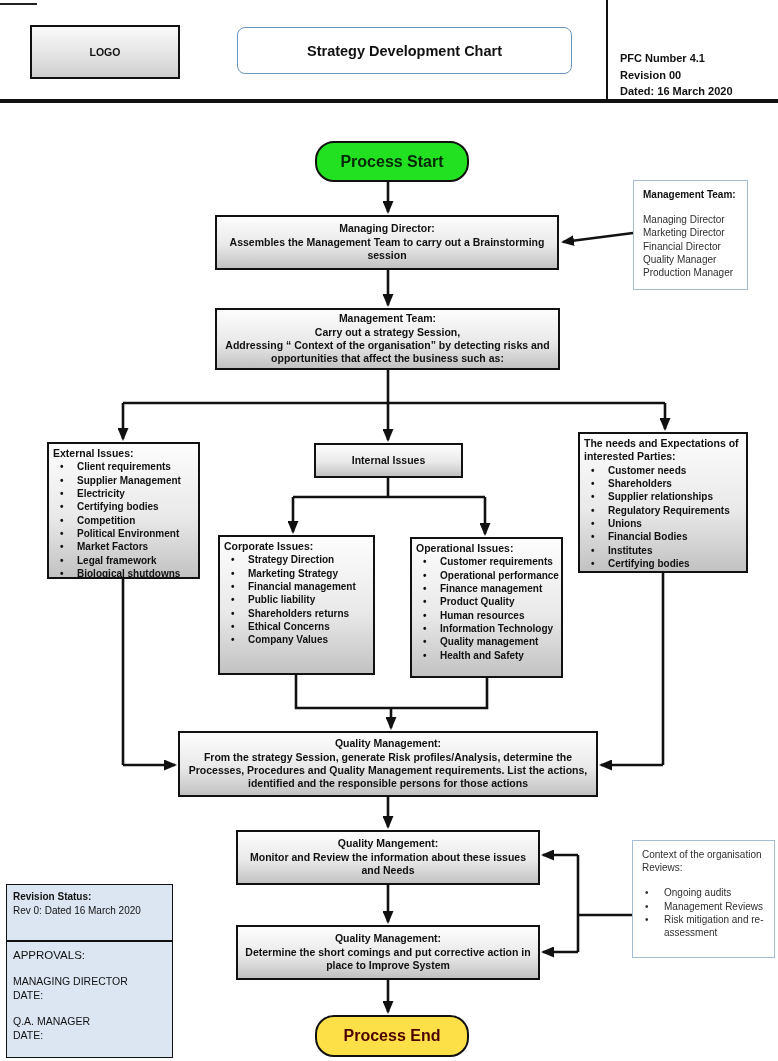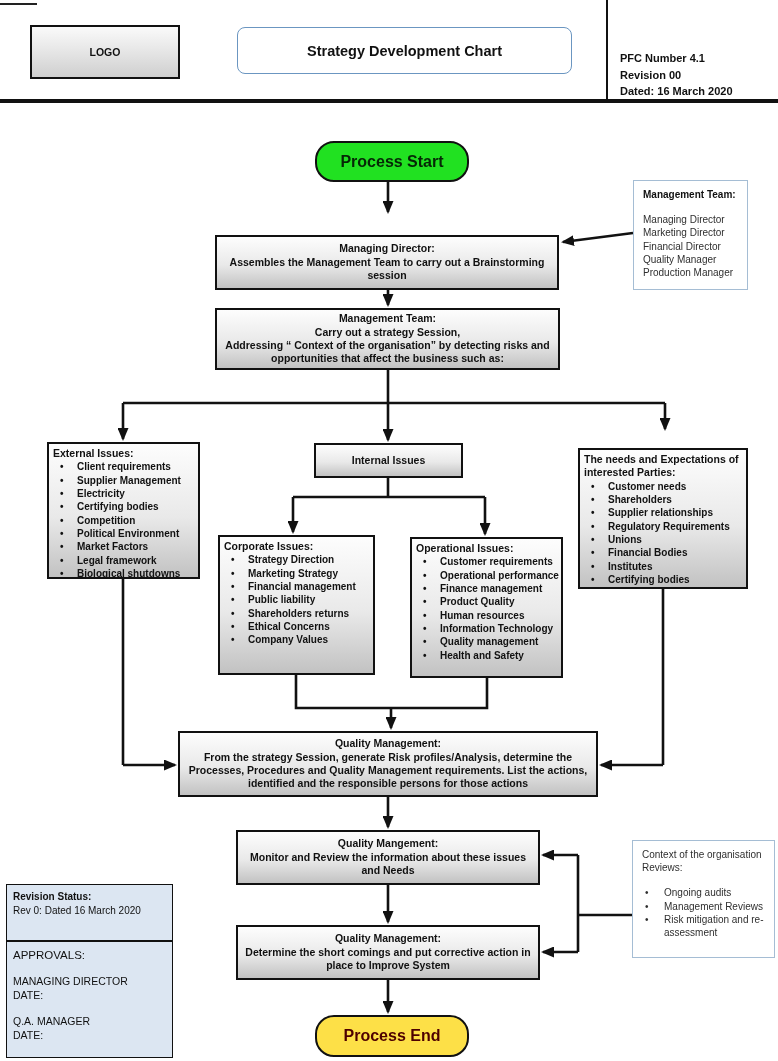--- a/index.html
+++ b/index.html
@@ -18,32 +18,32 @@
   .header-rule{left:0;top:99px;width:778px;height:4px;background:#111;}
   
   .pill{border:2px solid #111;border-radius:19px;display:flex;align-items:center;justify-content:center;
     font-weight:bold;font-size:16px;}
   .start{left:315px;top:141px;width:150px;height:37px;background:#21e121;color:#062706;}
   .end{left:315px;top:1015px;width:150px;height:38px;background:#fde047;color:#4d0000;}
   .gbox{border:2px solid #111;
     background:linear-gradient(180deg,#fdfdfd 0%,#e9e9e9 55%,#c2c2c2 100%);
     font-weight:bold;font-size:10.5px;line-height:1.28;}
   .cbox{display:flex;flex-direction:column;align-items:center;justify-content:center;text-align:center;padding:2px 6px;box-sizing:border-box;}
-  .md{left:215px;top:215px;width:344px;height:55px;margin-top:20px;}
+  .md{left:215px;top:215px;width:344px;height:55px;}
   .mt{left:215px;top:308px;width:345px;height:62px;}
   .internal{left:314px;top:443px;width:149px;height:35px;}
   .qm1{left:178px;top:731px;width:420px;height:66px;}
   .qm2{left:236px;top:830px;width:304px;height:55px;}
   .qm3{left:236px;top:925px;width:304px;height:55px;}
   .listbox{box-sizing:border-box;padding:3px 2px 0 4px;}
   .listbox .ttl{font-size:10.5px;}
   .external{left:47px;top:442px;width:153px;height:137px;}
   .corporate{left:218px;top:535px;width:157px;height:140px;}
   .operational{left:410px;top:537px;width:153px;height:141px;}
-  .parties{left:578px;top:432px;width:170px;height:141px;margin-top:16px;}
+  .parties{left:578px;top:432px;width:170px;height:141px;}
   .li{display:flex;font-size:10px;line-height:1.33;}
   .li .b{flex:none;width:24px;padding-left:7px;box-sizing:border-box;}
   
   .note{background:#fff;border:1.5px solid #a5bdd4;box-sizing:border-box;padding:7px 6px 4px 9px;
     font-size:10px;line-height:1.32;color:#2f2f2f;}
   .note .ttl{font-weight:bold;color:#111;}
   .mt-note{left:633px;top:180px;width:115px;height:110px;}
   .ctx-note{left:632px;top:840px;width:143px;height:118px;}
   .note .li{font-size:10px;}
   .note .li .b{width:22px;padding-left:3px;}

